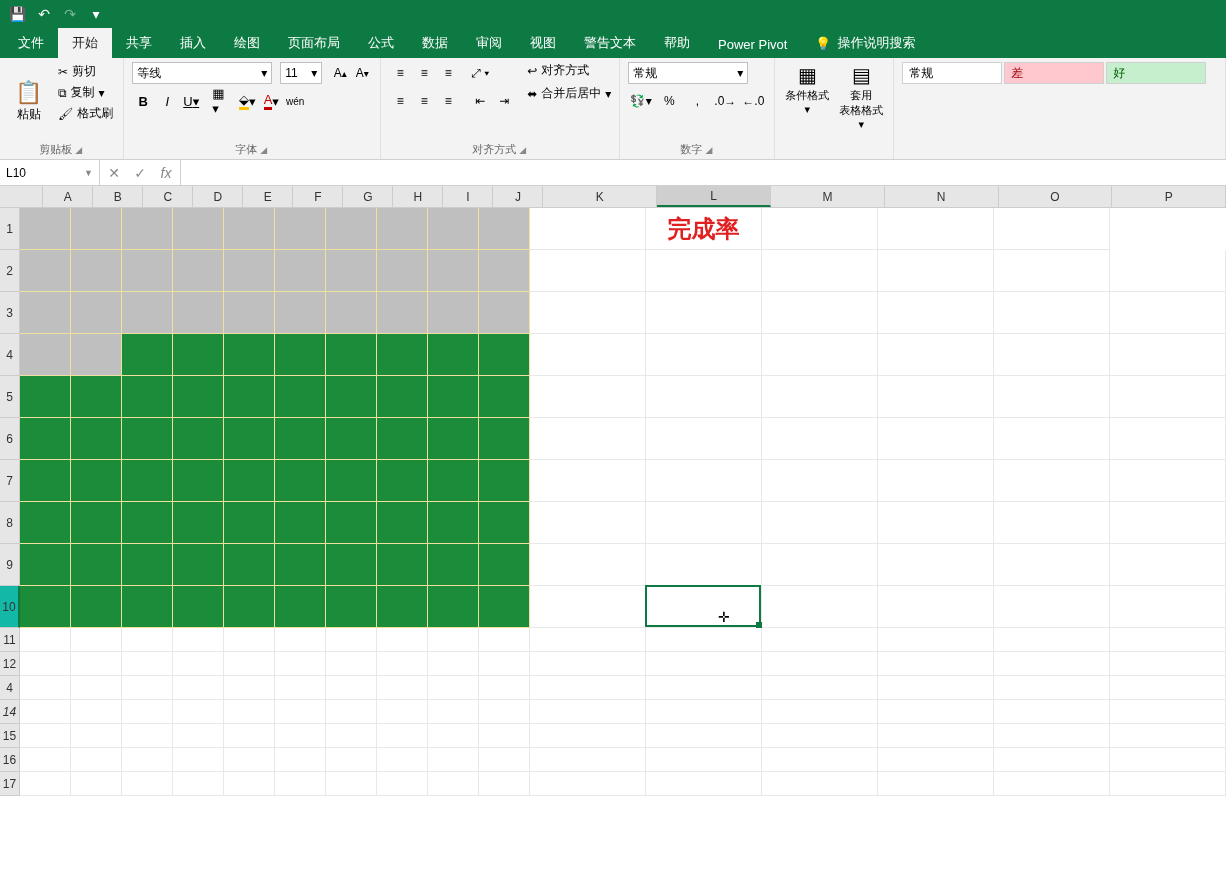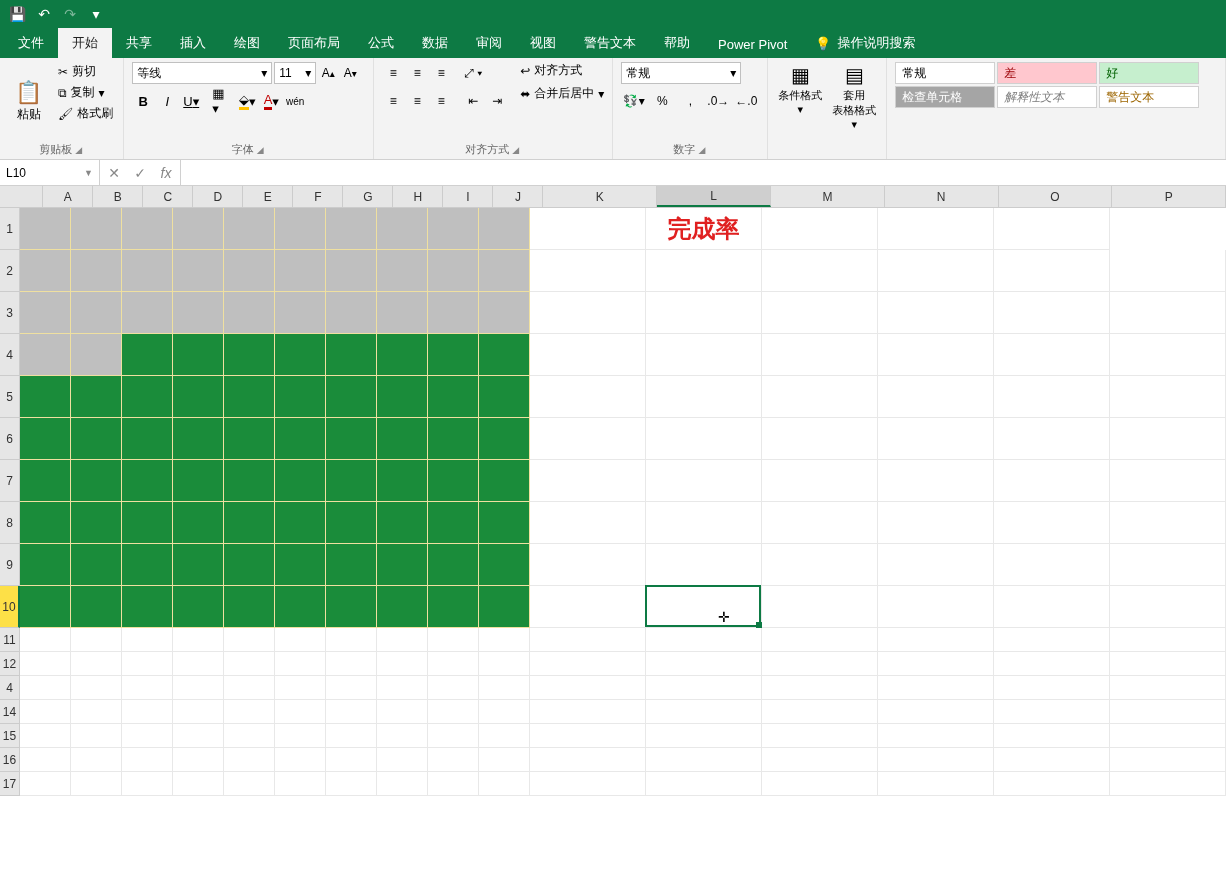--- a/index.html
+++ b/index.html
@@ -22,21 +22,21 @@
 .ribbon { background: #f3f3f3; border-bottom: 1px solid #d0d0d0; height: 102px; display: flex; }
 .ribbon-group { border-right: 1px solid #e0e0e0; padding: 4px 8px 2px 8px; display: flex; flex-direction: column; justify-content: space-between; }
 .ribbon-group-title { text-align: center; font-size: 11px; color: #666; padding-top: 2px; }
 .ribbon-controls { display: flex; gap: 6px; flex: 1; }
 
 .clip-big { display: flex; flex-direction: column; align-items: center; justify-content: center; width: 42px; }
 .clip-big .icon { font-size: 22px; color: #999; }
 .clip-small { display: flex; flex-direction: column; gap: 2px; font-size: 12px; }
 .clip-item { display: flex; align-items: center; gap: 4px; padding: 1px 2px; }
 
-.font-top { display: flex; align-items: center; gap: 2px; margin-bottom: 6px; }
+.font-top { display: flex; align-items: center; gap: 8px; margin-bottom: 6px; }
 .font-name { border: 1px solid #c0c0c0; background: #fff; height: 22px; width: 140px; padding: 0 4px; display: flex; align-items: center; justify-content: space-between; }
 .font-size { border: 1px solid #c0c0c0; background: #fff; height: 22px; width: 42px; padding: 0 4px; display: flex; align-items: center; justify-content: space-between; }
 .font-grow { display: flex; gap: 2px; }
 .btn-sm { width: 20px; height: 20px; display: flex; align-items: center; justify-content: center; }
 .font-bottom { display: flex; gap: 2px; align-items: center; }
 .font-btn { width: 22px; height: 22px; display: flex; align-items: center; justify-content: center; font-size: 13px; }
 .font-u { text-decoration: underline; }
 
 .align-grid { display: flex; flex-direction: column; gap: 6px; }
 .align-row { display: flex; gap: 2px; }
@@ -67,21 +67,21 @@
 
 
 .grid-area { position: relative; background: #fff; }
 .col-headers { display: flex; height: 22px; background: #e6e6e6; border-bottom: 1px solid #ccc; }
 .corner { width: 44px; border-right: 1px solid #ccc; background: #e6e6e6; }
 .col-h { border-right: 1px solid #ccc; display: flex; align-items: center; justify-content: center; font-size: 12px; color: #333; background: #e6e6e6; }
 .col-h.sel { background: #cfcfcf; border-bottom: 2px solid #0d7a44; }
 .grid-body { display: flex; }
 .row-headers { display: flex; flex-direction: column; width: 44px; background: #e6e6e6; }
 .row-h { border-bottom: 1px solid #ccc; border-right: 1px solid #ccc; display: flex; align-items: center; justify-content: center; font-size: 12px; color: #333; background: #e6e6e6; }
-.row-h.sel { background: #fde047; border-right: 2px solid #0d7a44; }
+.row-h.sel { background: #14b8a6; border-right: 2px solid #0d7a44; }
 .cells { position: relative; }
 .cell-row { display: flex; text-align: center; }
 .cell { border-right: 1px solid #efe0a0; border-bottom: 1px solid #efe0a0; }
 .cell.plain { border-right: 1px solid #e8e8e8; border-bottom: 1px solid #e8e8e8; }
 .cell.gray { background: #bfbfbf; }
 .cell.green { background: #1a8c3a; }
 .big-text { color: #e02020; font-size: 24px; font-weight: 600; display: flex; align-items: center; justify-content: center; }
 .selection-box { position: absolute; border: 2px solid #0d7a44; background: transparent; pointer-events: none; }
 .selection-handle { position: absolute; width: 6px; height: 6px; background: #0d7a44; right: -3px; bottom: -3px; }
 
@@ -237,25 +237,20 @@
     </div>
     <div></div>
   </div>
 
   <div class="ribbon-group" style="flex:1">
     <div class="styles-grid" id="styles-grid">
         <div class="styles-row">
           <div class="style-cell" style="color: rgb(0, 0, 0); background: rgb(255, 255, 255);">常规</div>
           <div class="style-cell" style="color: rgb(156, 0, 6); background: rgb(255, 199, 206);">差</div>
           <div class="style-cell" style="color: rgb(0, 97, 0); background: rgb(198, 239, 206);">好</div>
-        </div>
-        <div class="styles-row">
-          <div class="style-cell" style="color: rgb(255, 255, 255); background: rgb(165, 165, 165);">检查单元格</div>
-          <div class="style-cell" style="color: rgb(127, 127, 127); background: rgb(255, 255, 255); font-style: italic;">解释性文本</div>
-          <div class="style-cell" style="color: rgb(156, 101, 0); background: rgb(255, 255, 255);">警告文本</div>
         </div>
       </div>
   </div>
 </div>
 
 <div class="fx-bar">
   <div class="name-box">
       <span>L10</span>
       <span style="font-size:9px;color:#888">▼</span>
     </div>
@@ -295,21 +290,21 @@
         <div class="row-h" style="height: 42px;">4</div>
         <div class="row-h" style="height: 42px;">5</div>
         <div class="row-h" style="height: 42px;">6</div>
         <div class="row-h" style="height: 42px;">7</div>
         <div class="row-h" style="height: 42px;">8</div>
         <div class="row-h" style="height: 42px;">9</div>
         <div class="row-h sel" style="height: 42px;">10</div>
         <div class="row-h" style="height: 24px;">11</div>
         <div class="row-h" style="height: 24px;">12</div>
         <div class="row-h" style="height: 24px;">4</div>
-        <div class="row-h" style="height: 24px;">14</div>
+        <div class="row-h" style="height: 24px; font-style: italic;">14</div>
         <div class="row-h" style="height: 24px;">15</div>
         <div class="row-h" style="height: 24px;">16</div>
         <div class="row-h" style="height: 24px;">17</div>
       </div>
     <div class="cells" id="cells">
         <div class="cell-row">
           <div class="cell gray" style="width: 51px; height: 42px;"></div>
           <div class="cell gray" style="width: 51px; height: 42px;"></div>
           <div class="cell gray" style="width: 51px; height: 42px;"></div>
           <div class="cell gray" style="width: 51px; height: 42px;"></div>

